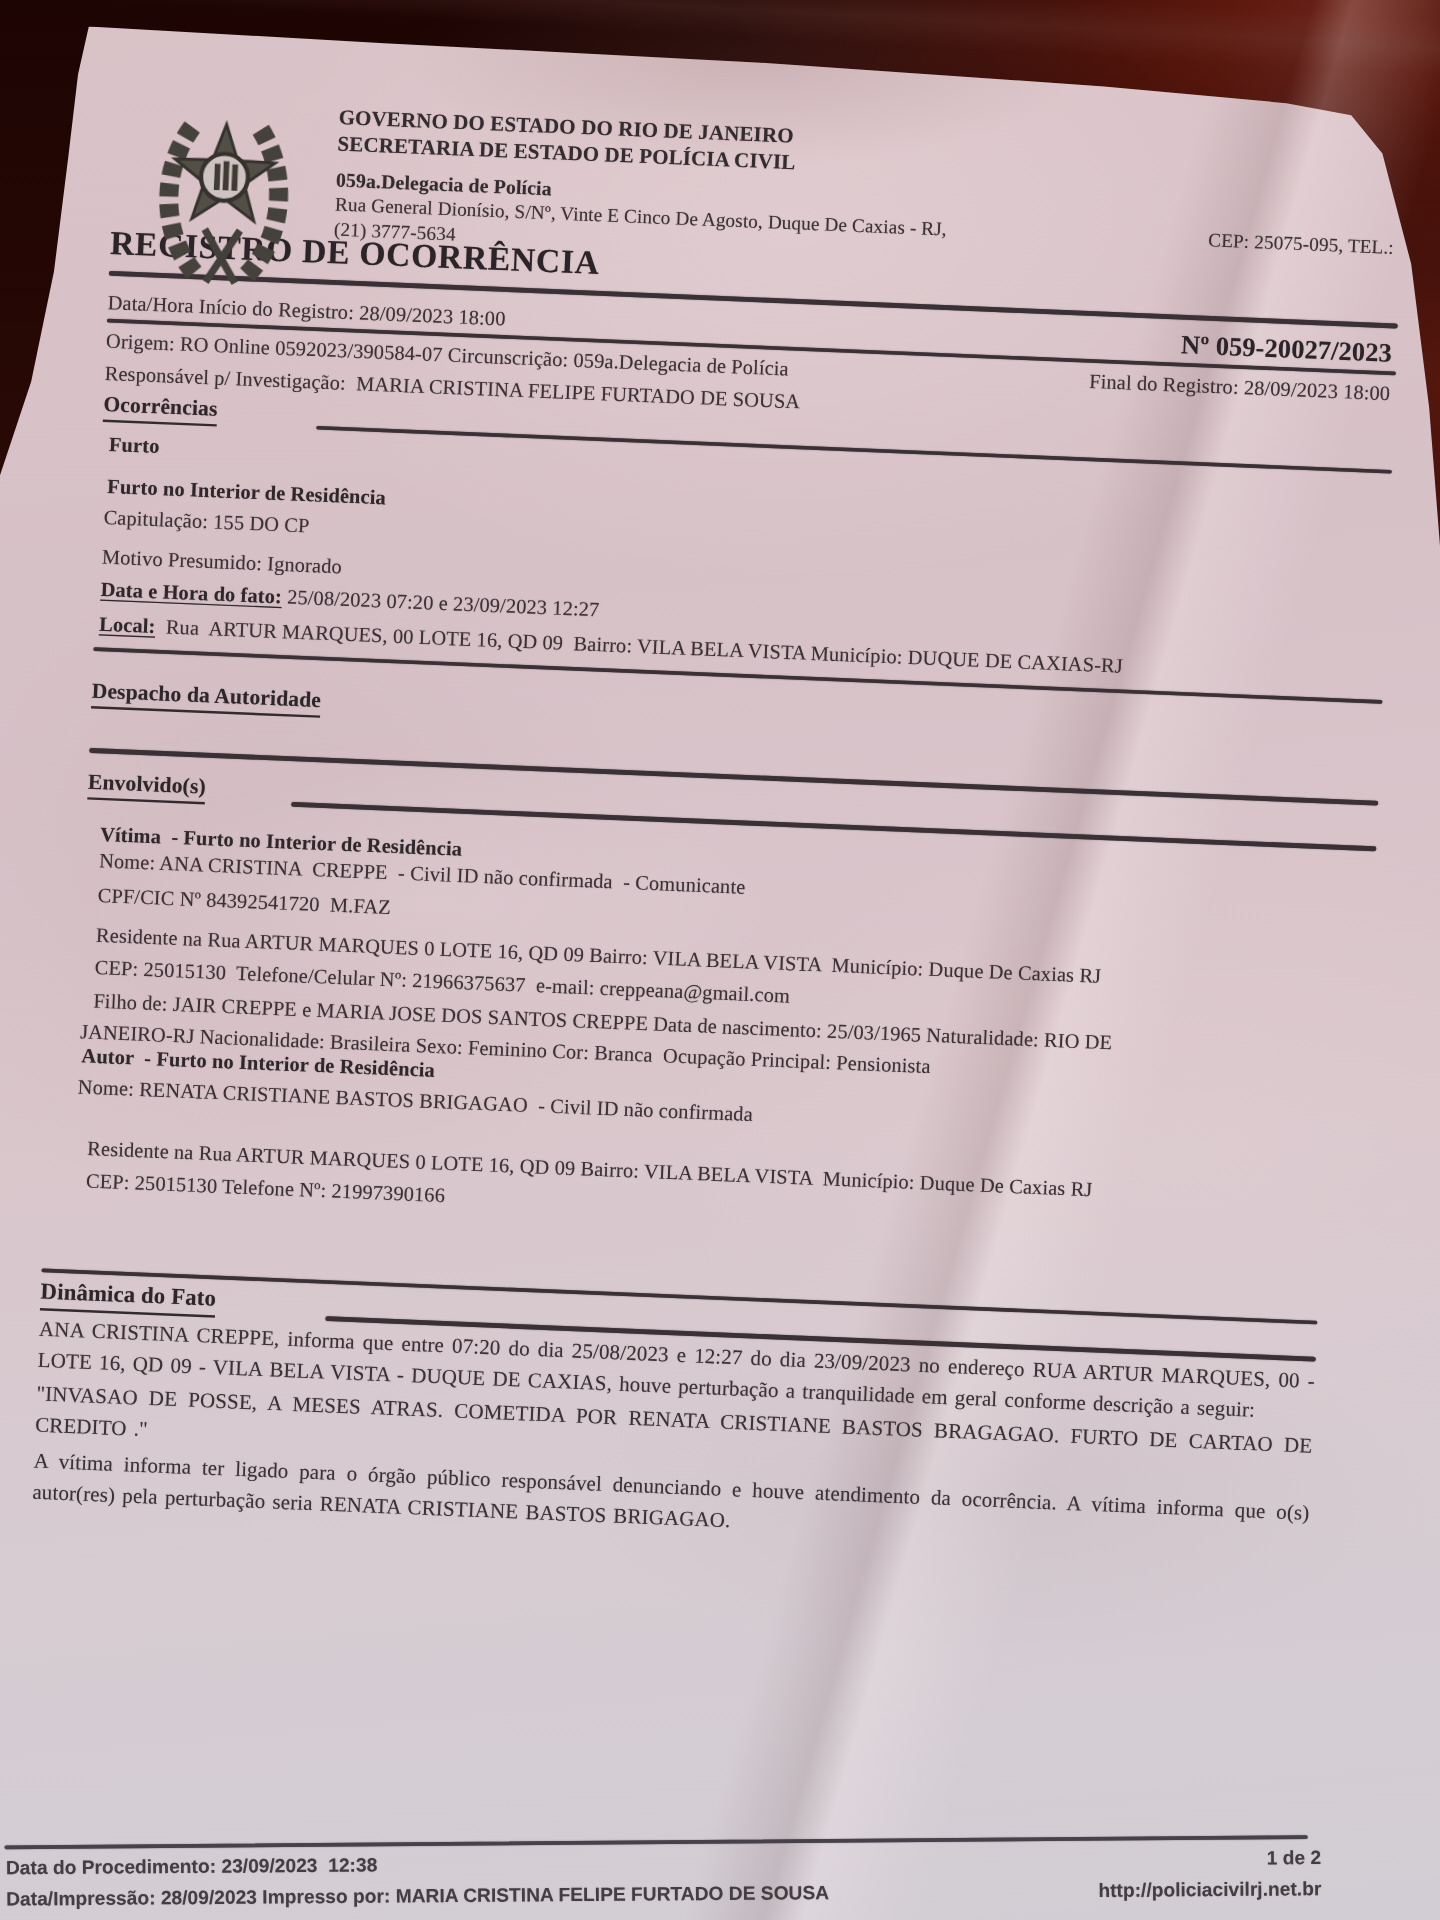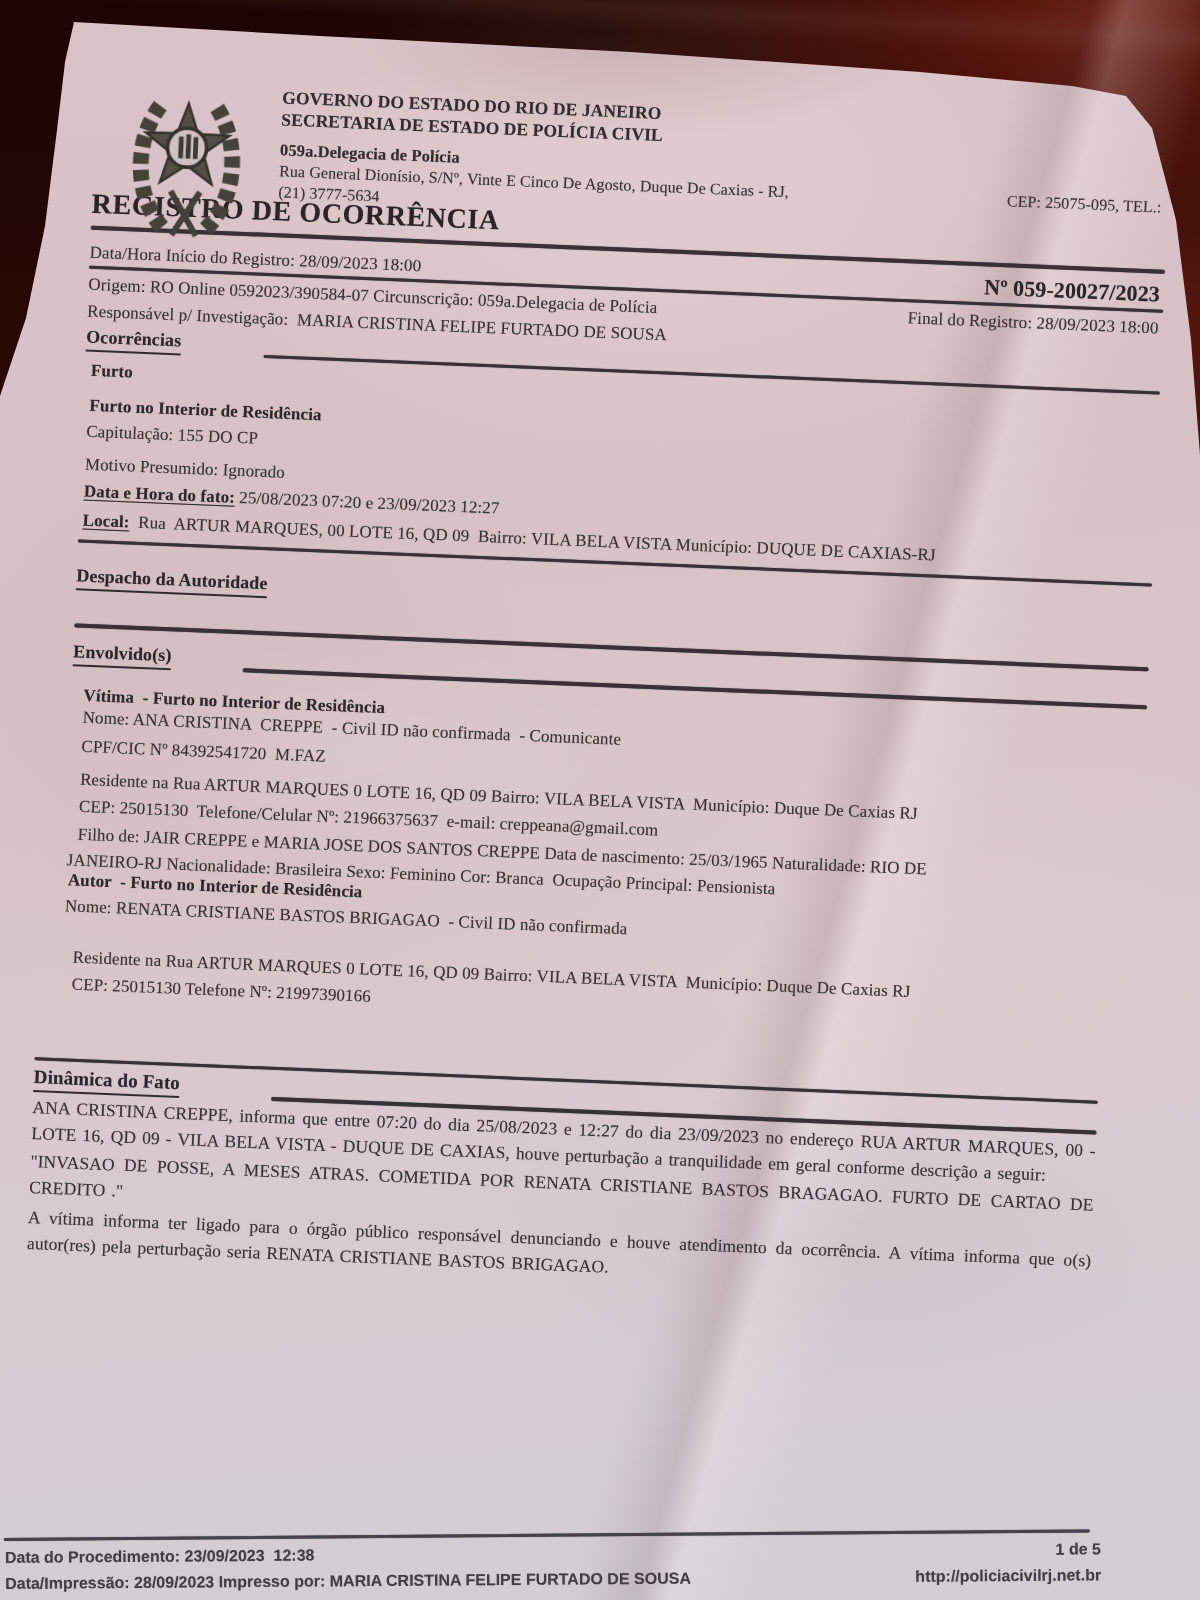--- a/index.html
+++ b/index.html
@@ -181,19 +181,19 @@
     <p style="margin-top:2px;">"INVASAO DE POSSE, A MESES ATRAS. COMETIDA POR RENATA CRISTIANE BASTOS BRAGAGAO. FURTO DE CARTAO DE CREDITO ."</p>
     <p style="margin-top:4px;">A vítima informa ter ligado para o órgão público responsável denunciando e houve atendimento da ocorrência. A vítima informa que o(s) autor(res) pela perturbação seria RENATA CRISTIANE BASTOS BRIGAGAO.</p>
   </div>
 
 </div>
 
 <div class="footer">
   <div class="rule"></div>
   <div class="f-row first">
     <span class="t">Data do Procedimento: 23/09/2023  12:38</span>
-    <span class="right t">1 de 5</span>
+    <span class="right t">1 de 2</span>
   </div>
   <div class="f-row second">
     <span class="t">Data/Impressão: 28/09/2023 Impresso por: MARIA CRISTINA FELIPE FURTADO DE SOUSA</span>
     <span class="right t">http://policiacivilrj.net.br</span>
   </div>
 </div>
 
 </body></html>

